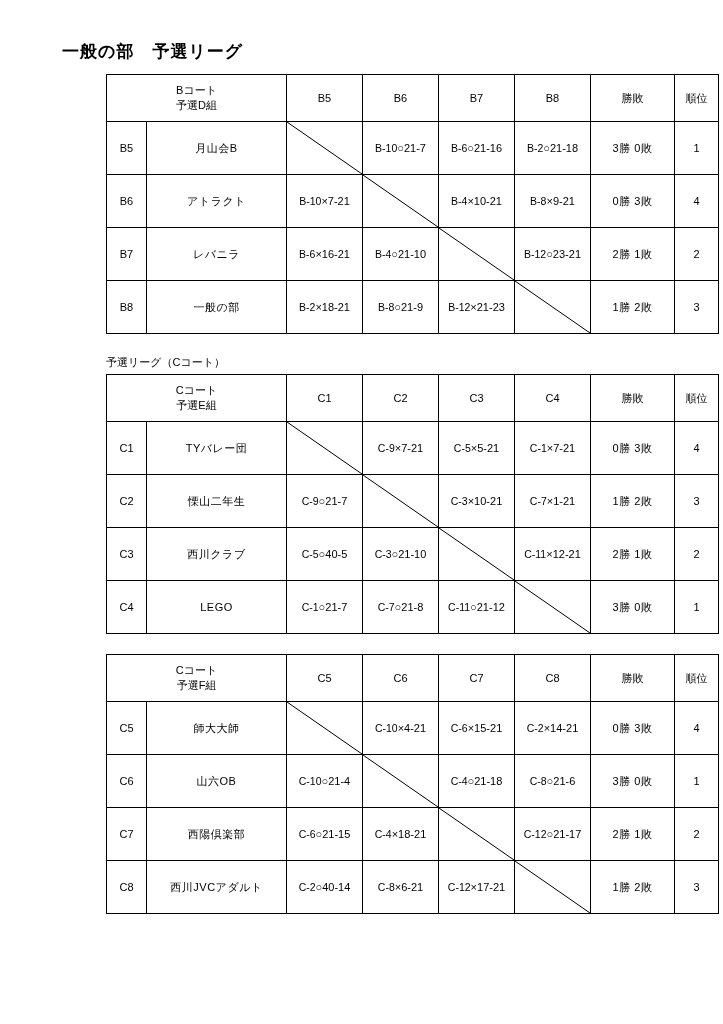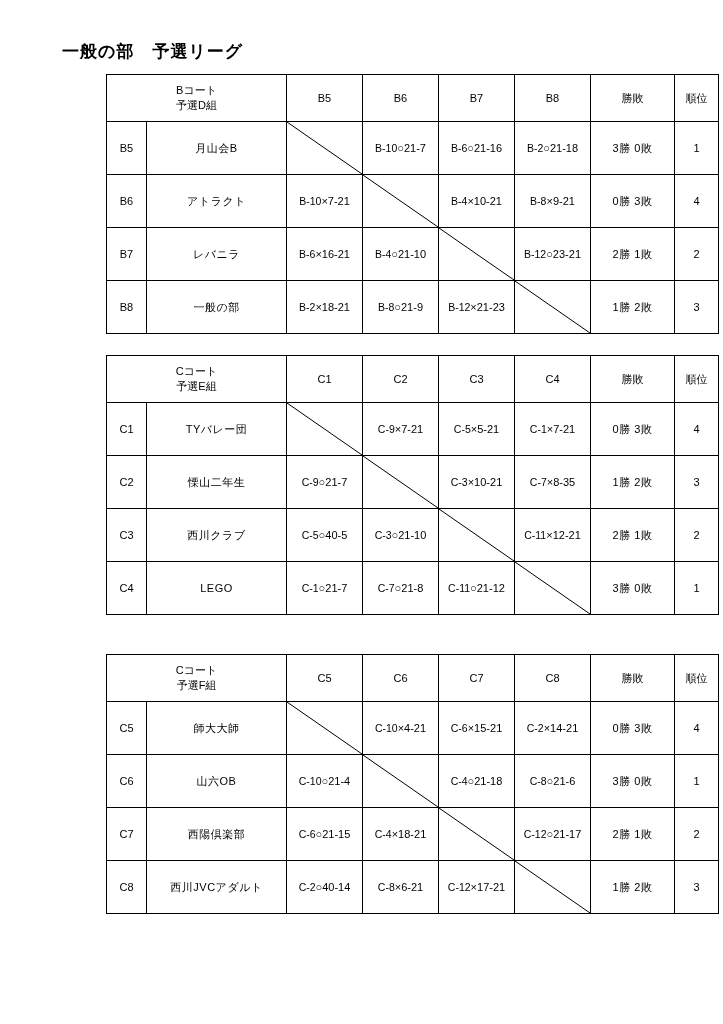--- a/index.html
+++ b/index.html
@@ -267,20 +267,21 @@
               </svg>
             </td>
           <td class="record-cell">1勝 2敗</td>
           <td class="rank-cell">3</td>
         </tr>
       </tbody>
     </table>
   </div>
 
   <div class="block" style="top:355px;">
+    <div class="section-label">予選リーグ（Cコート）</div>
     <table class="league">
       <colgroup>
         <col class="c-code">
           <col class="c-team">
         <col class="c-match">
           <col class="c-match">
           <col class="c-match">
           <col class="c-match">
         <col class="c-record">
           <col class="c-rank">
@@ -349,21 +350,21 @@
               <div class="cell-inner">
             <span class="cell-opp">C-3</span>
             <span class="cell-mark">×</span>
             <span class="cell-score">10-21</span>
           </div>
             </td>
           <td>
               <div class="cell-inner">
             <span class="cell-opp">C-7</span>
             <span class="cell-mark">×</span>
-            <span class="cell-score">8-35</span>
+            <span class="cell-score">1-21</span>
           </div>
             </td>
           <td class="record-cell">1勝 2敗</td>
           <td class="rank-cell">3</td>
         </tr>
 
         <tr class="body-row">
           <td class="code-cell">C3</td>
           <td class="team-name">西川クラブ</td>
           <td>

